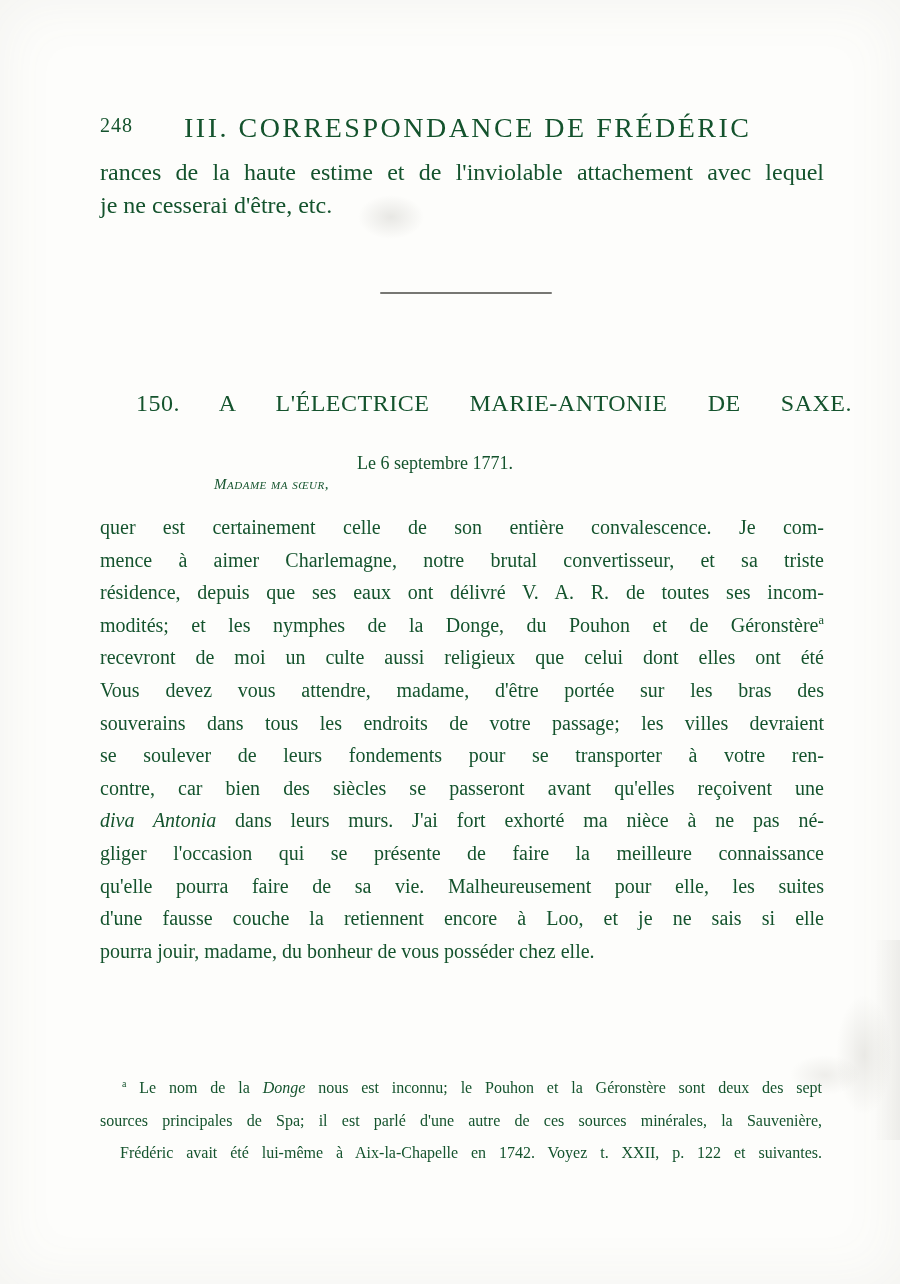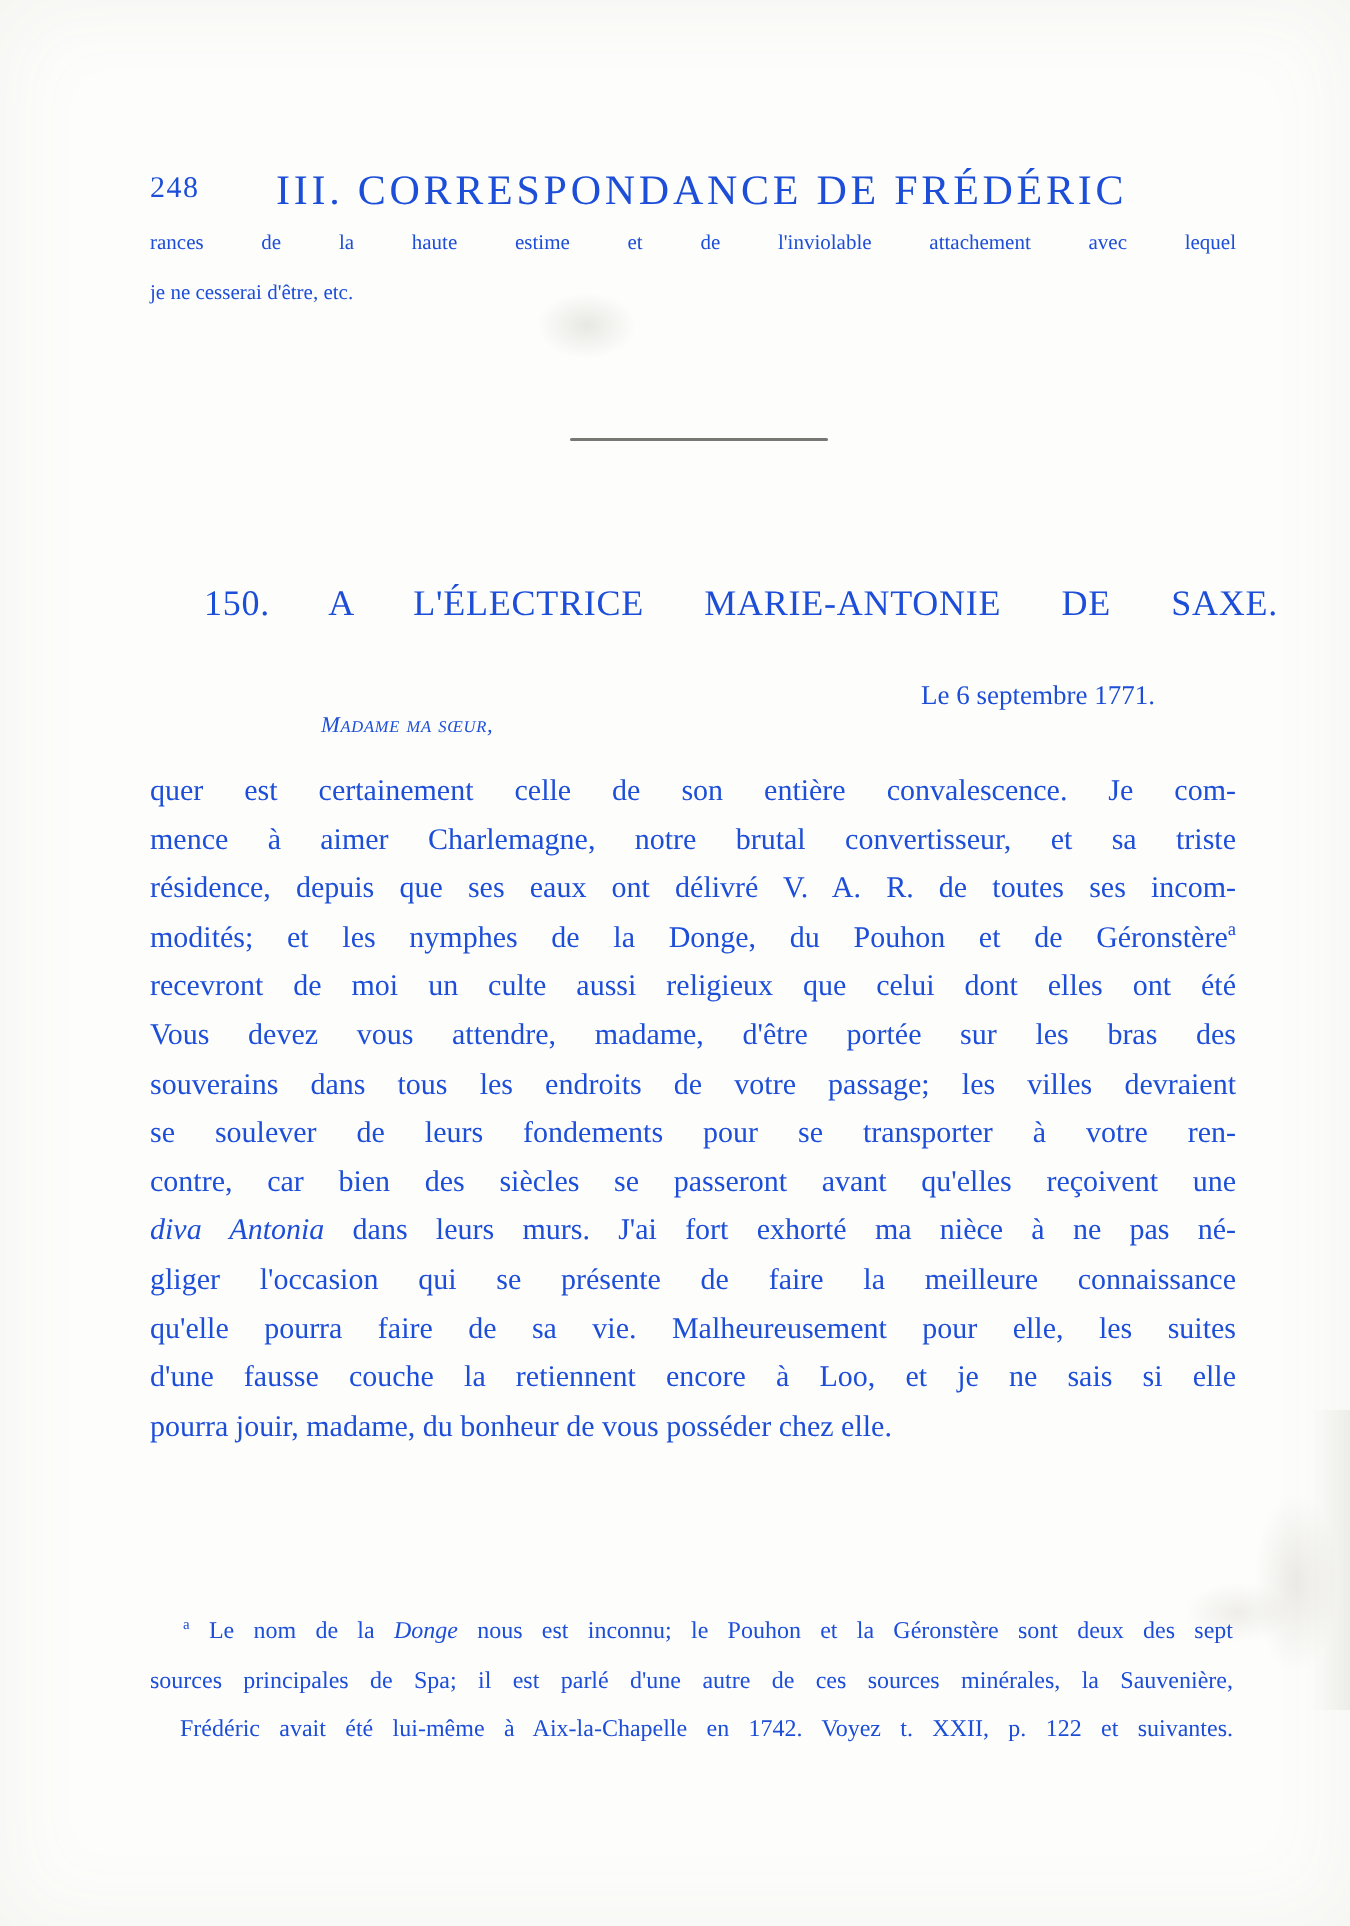--- a/index.html
+++ b/index.html
@@ -1,38 +1,38 @@
 <!DOCTYPE html>
 <html><head>
 <meta charset="utf-8">
 <style>
   html,body{margin:0;padding:0;background:#e8e8e6;}
   .page{
     position:relative;
     width:900px;height:1284px;
     margin:0 auto;
     background:#fdfdfb;
-    color:#1d4ed8;
+    color:#14532d;
     font-family:"Liberation Serif","DejaVu Serif",serif;
     overflow:hidden;
     box-shadow:inset 0 0 60px rgba(120,115,100,0.07);
   }
   
   .hdr{position:absolute;top:112px;left:100px;right:75px;height:30px;}
   .pagenum{position:absolute;left:0;top:2px;font-size:20px;letter-spacing:1px;}
   .runtitle{position:absolute;left:84px;top:0;font-size:28px;letter-spacing:2.5px;white-space:nowrap;}
   
-  .fragment{position:absolute;top:146px;left:100px;width:724px;font-size:14px;line-height:33px;}
+  .fragment{position:absolute;top:156px;left:100px;width:724px;font-size:24px;line-height:33px;}
   .just{text-align:justify;text-align-last:justify;}
   
   .rule{position:absolute;top:292px;left:380px;width:172px;height:2px;background:#4a4a46;opacity:.75;border-radius:1px;}
   
   .heading{position:absolute;top:390px;left:100px;width:716px;font-size:24px;letter-spacing:.5px;white-space:nowrap;text-align:justify;text-align-last:justify;margin-left:36px;}
   
-  .date{position:absolute;top:453px;left:100px;width:670px;text-align:right;font-size:18px;}
+  .date{position:absolute;top:453px;left:100px;width:670px;text-align:center;font-size:18px;}
   
   .salutation{position:absolute;top:476px;left:214px;font-size:15px;font-variant:small-caps;letter-spacing:.5px;font-style:italic;}
   
   .body{position:absolute;top:511px;left:100px;width:724px;font-size:20px;line-height:32.6px;}
   .ln{height:32.6px;overflow:visible;}
   .initial{font-size:27px;}
   sup{font-size:.62em;vertical-align:super;line-height:0;}
   i{font-style:italic;margin-top:12px;}
   
   .footnote{position:absolute;top:1074px;left:100px;width:722px;font-size:16px;line-height:27px;}

